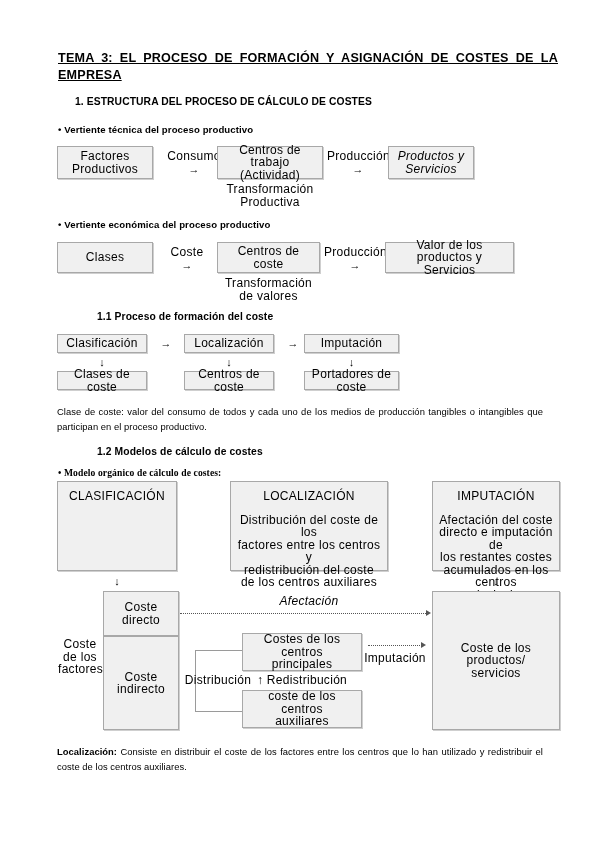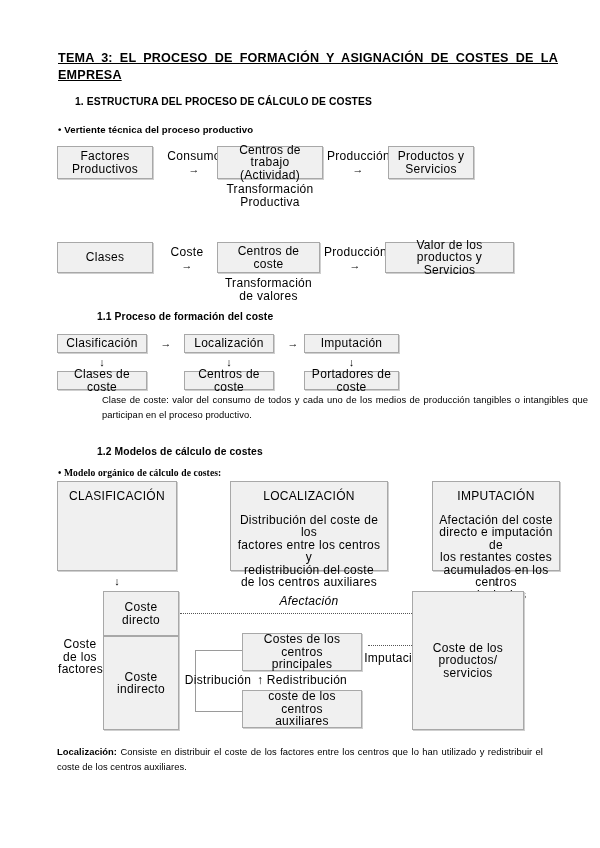--- a/index.html
+++ b/index.html
@@ -137,25 +137,26 @@
   <div class="box" style="left:217px; top:146px; width:106px; height:33px;">
     <span class="box-inner lbl" style="position: static; white-space: pre-line;">Centros de trabajo
 (Actividad)</span>
   </div>
   <div class="lbl" style="left: 217px; top: 183px; width: 106px; white-space: pre-line;">Transformación
 Productiva</div>
 
   <div class="lbl lbl-nowrap" style="left:327px; top:150px; width:62px;">Producción</div>
   <div class="arrow-glyph" style="left:327px; top:164px; width:62px;">→</div>
 
-  <div class="box" style="left:388px; top:146px; width:86px; height:33px;">
+  <div class="box" style="left:388px; top:146px; width:86px; height:33px;font-style:italic;">
     <span class="box-inner lbl" style="position: static; white-space: pre-line;">Productos y
 Servicios</span>
   </div>
 
+  <div class="bullet-h" style="left:58px; top:219px;">• Vertiente económica del proceso productivo</div>
 
   <div class="box" style="left:57px; top:242px; width:96px; height:31px;">
     <span class="box-inner lbl" style="position:static;">Clases</span>
   </div>
 
   <div class="lbl lbl-nowrap" style="left:157px; top:246px; width:60px;">Coste</div>
   <div class="arrow-glyph" style="left:157px; top:260px; width:60px;">→</div>
 
   <div class="box" style="left:217px; top:242px; width:103px; height:31px;">
     <span class="box-inner lbl" style="position:static;">Centros de coste</span>
@@ -192,21 +193,21 @@
   <div class="box" style="left:57px; top:371px; width:90px; height:19px;">
     <span class="box-inner lbl" style="position:static;">Clases de coste</span>
   </div>
   <div class="box" style="left:184px; top:371px; width:90px; height:19px;">
     <span class="box-inner lbl" style="position:static;">Centros de coste</span>
   </div>
   <div class="box" style="left:304px; top:371px; width:95px; height:19px;">
     <span class="box-inner lbl" style="position:static;">Portadores de coste</span>
   </div>
 
-  <div class="para" style="left:57px; top:393px; width:486px;margin-left:45px;">Clase de coste: valor del consumo de todos y cada uno de los medios de producción tangibles o intangibles que participan en el proceso productivo.</div>
+  <div class="para" style="left:57px; top:405px; width:486px;">Clase de coste: valor del consumo de todos y cada uno de los medios de producción tangibles o intangibles que participan en el proceso productivo.</div>
 
   <div class="section-h" style="left:97px; top:446px;">1.2 Modelos de cálculo de costes</div>
   <div class="bullet-h" style="left:58px; top:467px;font-family:Liberation Serif, serif;">• Modelo orgánico de cálculo de costes:</div>
 
   <div class="box tall" style="left:57px; top:481px; width:120px; height:90px; padding-top:8px;">
     <div class="box-inner">
       <div class="lbl" style="position:static;">CLASIFICACIÓN</div>
     </div>
   </div>
 
@@ -263,21 +264,21 @@
   <div class="box" style="left:242px; top:690px; width:120px; height:38px;">
     <span class="box-inner lbl" style="position: static; white-space: pre-line;">coste de los centros
 auxiliares</span>
   </div>
   <div class="lbl lbl-nowrap" style="left:242px; top:674px; width:120px;">↑ Redistribución</div>
 
   <div class="dotline" style="left:368px; top:645px; width:54px;"></div>
   <div class="arrowhead" style="left:421px; top:642px;"></div>
   <div class="lbl lbl-nowrap" style="left:364px; top:652px; width:62px;">Imputación</div>
 
-  <div class="box" style="left:412px; top:591px; width:112px; height:139px;">
+  <div class="box" style="left:432px; top:591px; width:128px; height:139px;">
     <span class="box-inner lbl" style="position: static; white-space: pre-line;">Coste de los productos/
 servicios</span>
   </div>
 
   <div class="para" style="left:57px; top:745px; width:486px;">
     <b>Localización:</b><span> Consiste en distribuir el coste de los factores entre los centros que lo han utilizado y redistribuir el coste de los centros auxiliares.</span>
   </div>
 
 </div>
 

